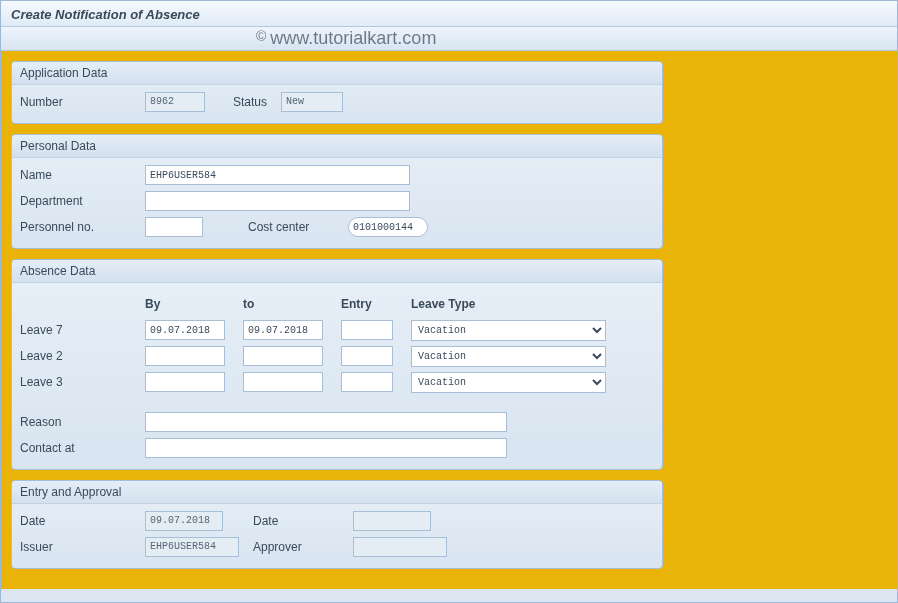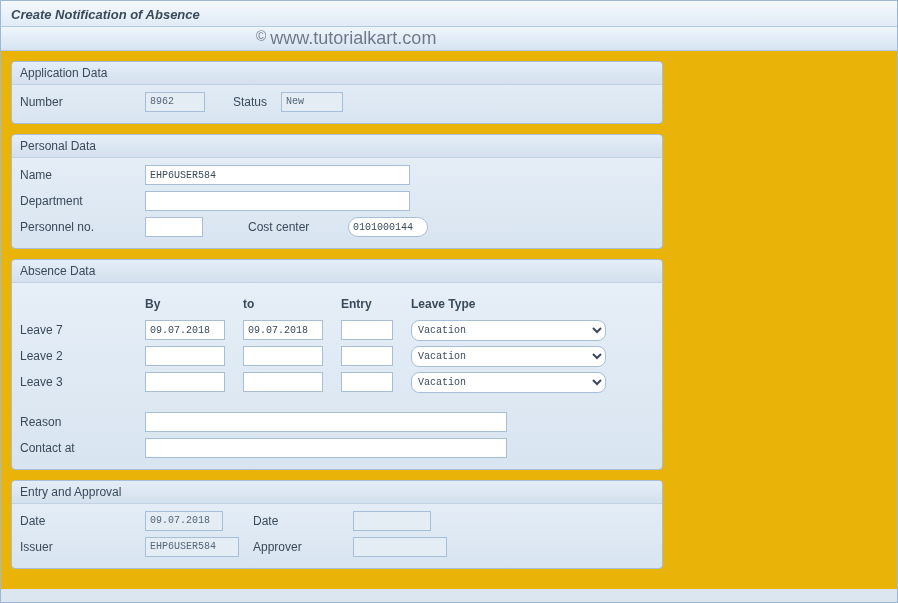--- a/index.html
+++ b/index.html
@@ -77,21 +77,20 @@
       background: #e4ecf4;
       color: #556677;
     }
     .selected {
       background: #8fb4d9;
       color: #fff;
     }
     select {
       height: 21px;
       padding: 0 2px;
-      border-radius: 8px;
     }
     .col-by { width: 80px; margin-right: 18px; }
     .col-to { width: 80px; margin-right: 18px; }
     .col-hours { width: 52px; margin-right: 18px; }
     .col-type { width: 195px; }
     .hdr { color: #3a4a5a; display: inline-block; font-weight: bold; }
     .watermark {
       position: absolute;
       top: 28px;
       left: 256px;

